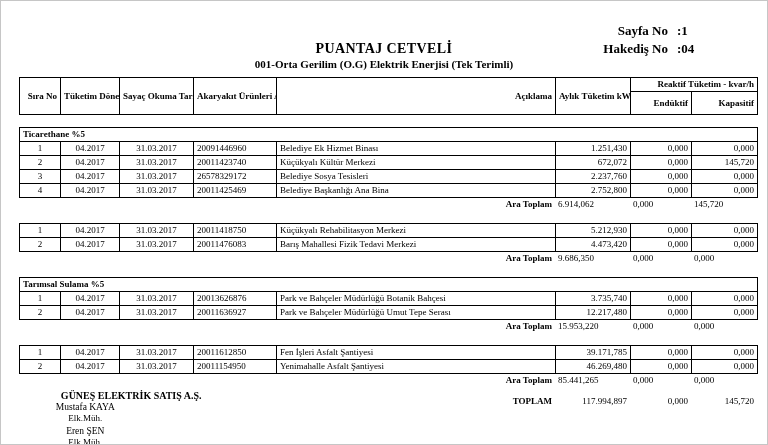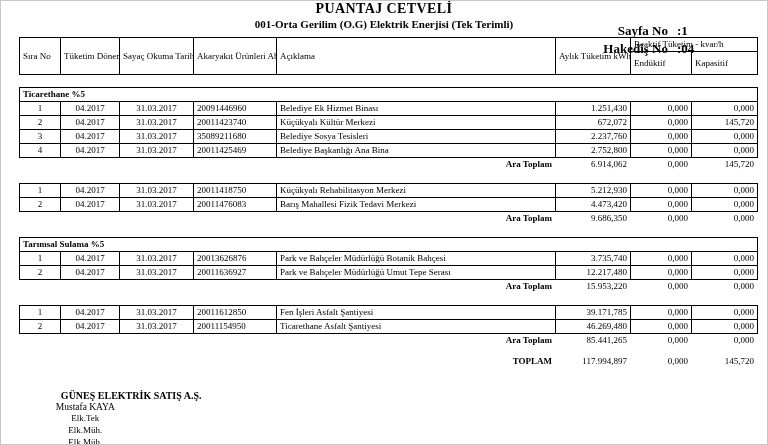--- a/index.html
+++ b/index.html
@@ -5,37 +5,37 @@
   html,body{margin:0;padding:0;background:#e8e8e8;}
   .page{
     position:relative;width:768px;height:445px;box-sizing:border-box;
     background:#fff;border:1px solid #c6c6c6;
     font-family:"Liberation Serif","DejaVu Serif",serif;color:#000;overflow:hidden;
   }
   .meta{position:absolute;top:21px;right:56px;font-size:13px;font-weight:bold;line-height:1.35;}
   .meta-row{display:flex;}
   .meta-label{width:74px;text-align:right;}
   .meta-value{width:34px;text-align:left;padding-left:9px;}
-  .title{text-align:center;font-size:14px;font-weight:bold;letter-spacing:.4px;}
+  .title{padding-top:40px;text-align:center;font-size:14px;font-weight:bold;letter-spacing:.4px;}
   .subtitle{text-align:center;font-size:11px;font-weight:bold;margin-top:1px;}
   .tablewrap{margin:7px 12px 0 18px;}
   table.blk{border-collapse:collapse;table-layout:fixed;width:738px;}
   .c1{width:41px}.c2{width:59px}.c3{width:74px}.c4{width:83px}.c5{width:279px}.c6{width:75px}.c7{width:61px}.c8{width:66px}
   table.blk th,table.blk td{
     border:1px solid #000;font-size:9px;line-height:1.12;
     padding:0 3px;height:13px;overflow:hidden;white-space:nowrap;
   }
-  thead th{font-weight:normal;text-align:left;white-space:pre-line;padding:1px 2px;}
+  thead th{font-weight:bold;text-align:right;white-space:pre-line;padding:1px 2px;}
   tr.h1{height:13px;} tr.h2{height:23px;}
   .sec-title td{font-weight:bold;font-size:9.5px;padding-left:4px;}
   .ctr{text-align:center}.num{text-align:right}.lft{text-align:left}
   table.ara{margin:0 0 4px 0;}
   table.ara td{border:none;}
   td.ara-label{text-align:right;font-weight:bold;font-size:9.5px;padding-right:7px;}
-  td.ara-val{border:1px solid #000;text-align:right;}
+  td.ara-val{border:1px solid #000;}
   table.sec{margin-top:12px;}
   table.hdr{margin-bottom:3px;}
   table.toplam{margin-top:2px;}
   table.toplam td{border:none;height:21px;}
   td.toplam-label{text-align:right;font-weight:bold;font-size:11px;padding-right:9px;}
   td.toplam-val{border:1px solid #000;text-align:right;font-weight:normal;font-size:9.5px;}
   .footer{position:absolute;left:0;top:389px;width:766px;display:flex;flex-direction:column;}
   .f-company{width:34%;text-align:center;font-weight:bold;font-size:10px;}
   .f-signer{width:22%;text-align:center;font-size:9.5px;line-height:1.3;}
   .f-title{font-size:9px;}
@@ -126,21 +126,21 @@
         <td class="lft">20011423740</td>
         <td class="lft">Küçükyalı Kültür Merkezi</td>
         <td class="num">672,072</td>
         <td class="num">0,000</td>
         <td class="num">145,720</td>
       </tr>
       <tr>
         <td class="ctr">3</td>
         <td class="ctr">04.2017</td>
         <td class="ctr">31.03.2017</td>
-        <td class="lft">35089211680</td>
+        <td class="lft">26578329172</td>
         <td class="lft">Belediye Sosya Tesisleri</td>
         <td class="num">2.237,760</td>
         <td class="num">0,000</td>
         <td class="num">0,000</td>
       </tr>
       <tr>
         <td class="ctr">4</td>
         <td class="ctr">04.2017</td>
         <td class="ctr">31.03.2017</td>
         <td class="lft">20011425469</td>
@@ -305,21 +305,21 @@
         <td class="lft">Fen İşleri Asfalt Şantiyesi</td>
         <td class="num">39.171,785</td>
         <td class="num">0,000</td>
         <td class="num">0,000</td>
       </tr>
       <tr>
         <td class="ctr">2</td>
         <td class="ctr">04.2017</td>
         <td class="ctr">31.03.2017</td>
         <td class="lft">20011154950</td>
-        <td class="lft">Ticarethane Asfalt Şantiyesi</td>
+        <td class="lft">Yenimahalle Asfalt Şantiyesi</td>
         <td class="num">46.269,480</td>
         <td class="num">0,000</td>
         <td class="num">0,000</td>
       </tr>
     </tbody>
       </table>
     <table class="blk ara">
       <colgroup>
           <col class="c1">
           <col class="c2">
@@ -360,23 +360,23 @@
       </tr>
     </tbody>
       </table>
 
   </div>
 
   <div class="footer">
     <div class="f-company">GÜNEŞ ELEKTRİK SATIŞ A.Ş.</div>
     <div class="f-signer">
       <div>Mustafa KAYA</div>
-      <div class="f-title">Elk.Tek</div>
     </div>
     <div class="f-signer">
       <div class="f-title">Elk.Müh.</div>
     </div>
     <div class="f-signer">
+      <div>Eren ŞEN</div>
       <div class="f-title">Elk.Müh.</div>
     </div>
   </div>
 
 </div>
 
 </body></html>

